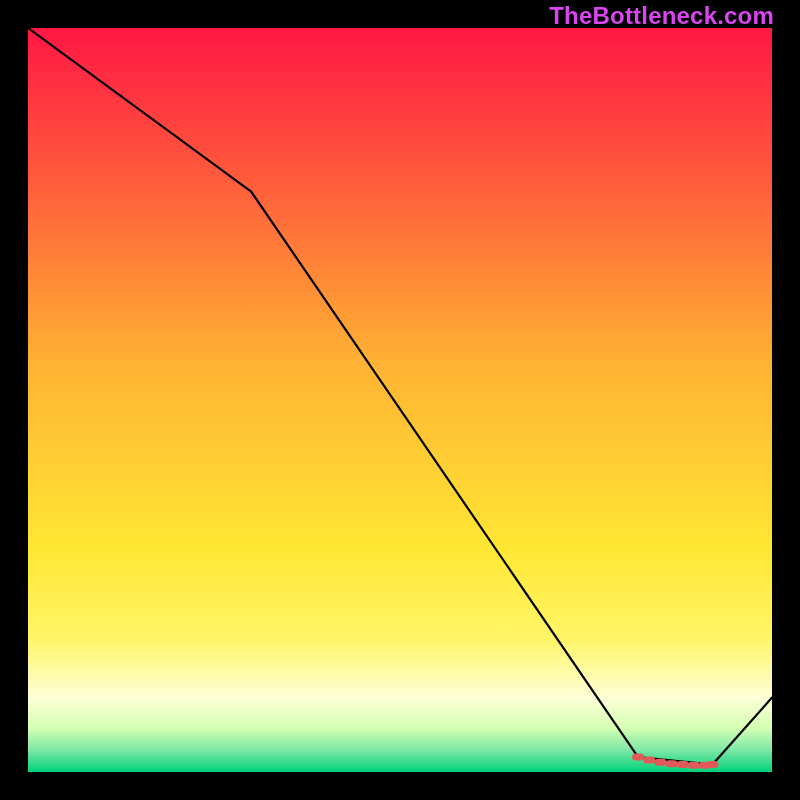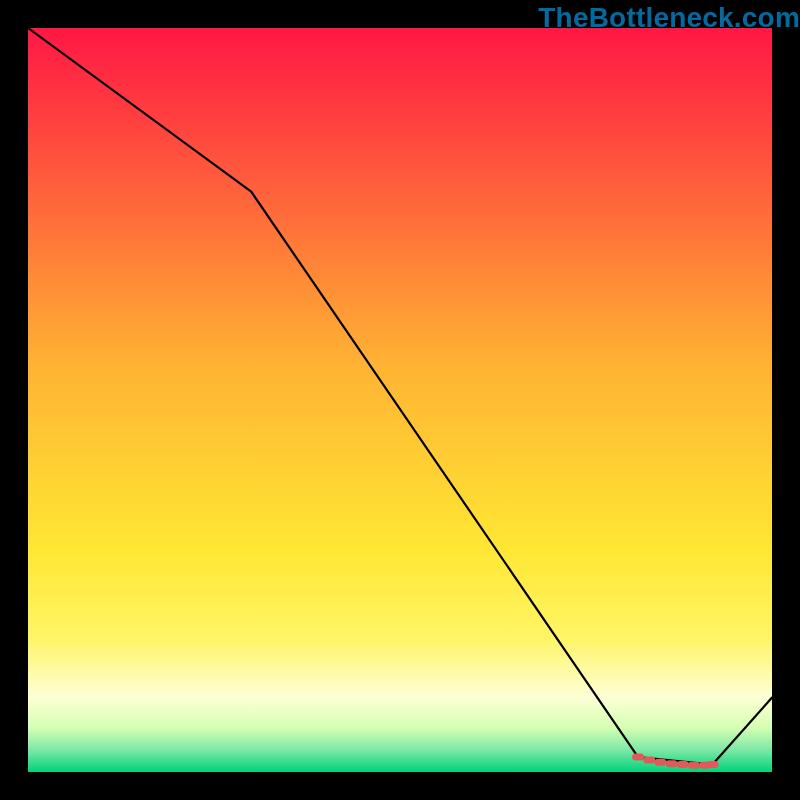--- a/index.html
+++ b/index.html
@@ -13,23 +13,23 @@
   }
   .frame {
     position: relative;
     width: 800px;
     height: 800px;
     background: #000;
   }
   .attribution {
     position: absolute;
     top: 2px;
-    right: 0;
-    color: #0369a1;
-    font-size: 28px;
+    right: 26px;
+    color: #d946ef;
+    font-size: 24px;
     font-weight: 600;
     letter-spacing: 0.2px;
   }
   .plot {
     position: absolute;
     left: 28px;
     top: 28px;
     width: 744px;
     height: 744px;
   }

